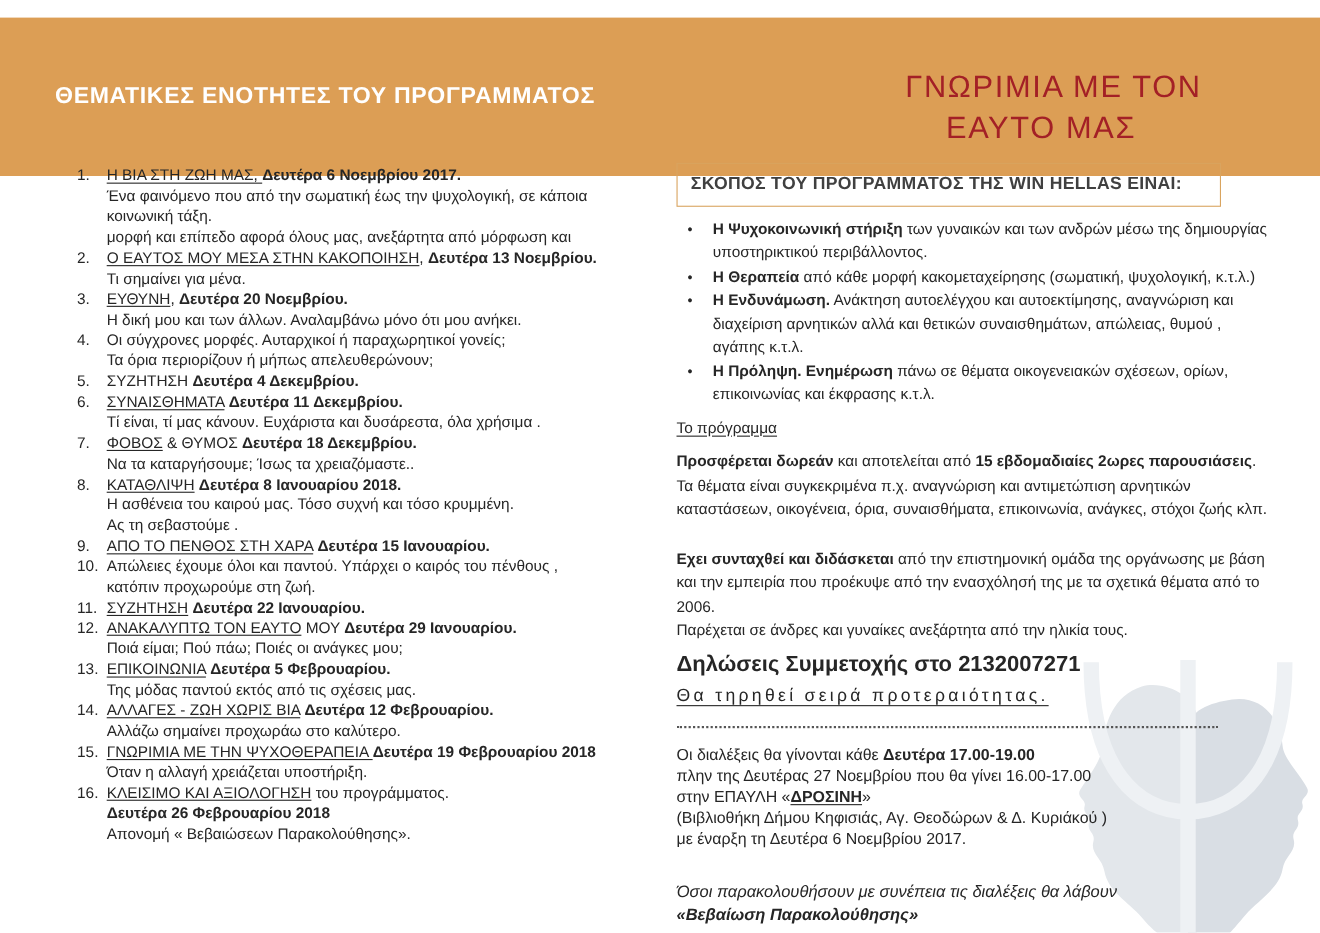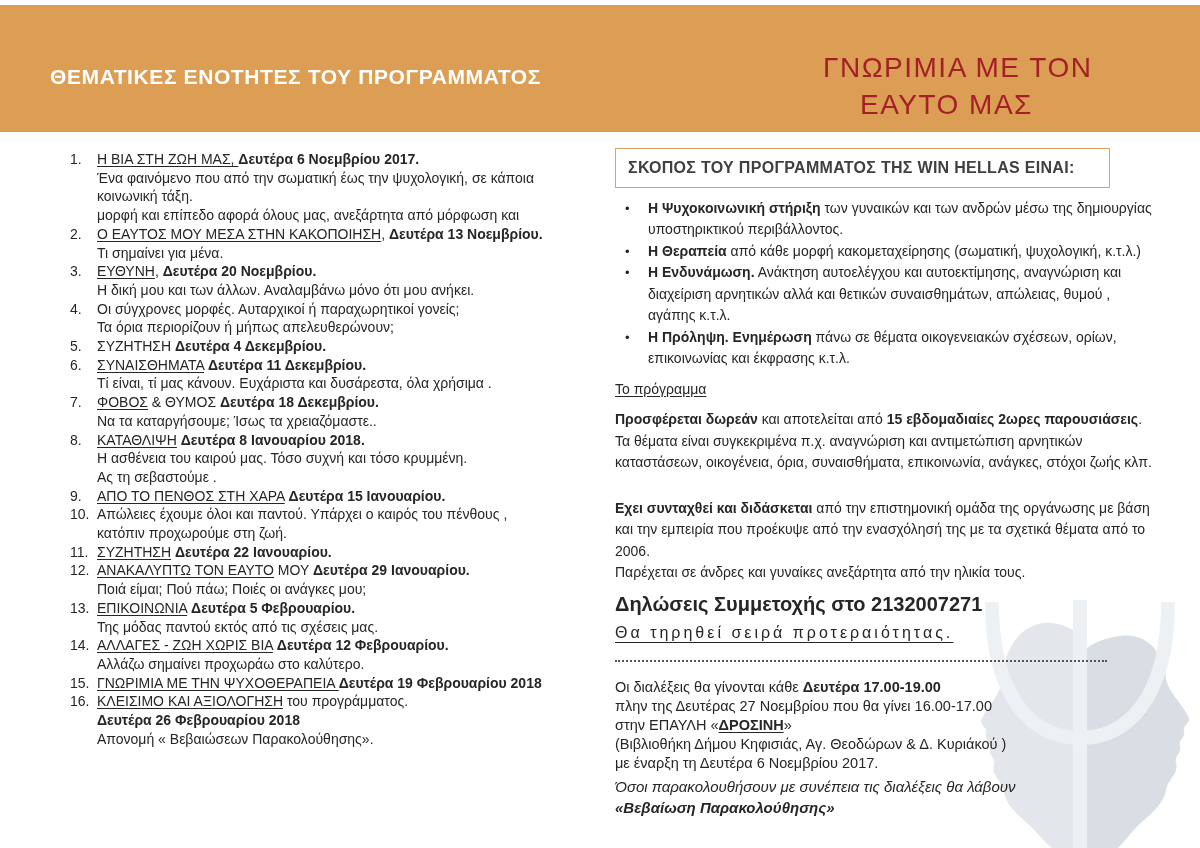--- a/index.html
+++ b/index.html
@@ -6,21 +6,21 @@
   body{
     width:1200px;height:848px;position:relative;overflow:hidden;
     background:#ffffff;color:#262626;
     font-family:"Liberation Sans",sans-serif;
   }
   .b{font-weight:bold}
   .u{text-decoration:underline;text-underline-offset:2px}
   .i{font-style:italic}
 
   
-  .header-band{position:absolute;left:0;top:5px;width:1200px;height:127px;background:#DC9E55}
+  .header-band{position:absolute;left:0;top:16px;width:1200px;height:144px;background:#DC9E55}
   .header-left-title{
     position:absolute;left:50px;top:60px;color:#ffffff;font-weight:bold;
     font-size:21px;letter-spacing:.6px;white-space:nowrap;
   }
   .header-right-title{
     position:absolute;left:823px;top:44px;color:#A32026;
     font-size:28px;line-height:37px;letter-spacing:1.5px;font-weight:400;white-space:nowrap;
   }
   .header-right-title .line2{margin-left:37px}
 
@@ -47,21 +47,21 @@
   .para > div{white-space:nowrap}
   .para2{margin-top:24px}
   .signup-line{margin-top:7px;font-weight:bold;font-size:20px;line-height:26px;white-space:nowrap}
   .priority-line{
     margin-top:5px;font-size:16px;letter-spacing:3px;white-space:nowrap;
     text-decoration:underline;text-underline-offset:4px;
   }
   .dotted-divider{margin-top:17px;width:492px;border-bottom:2px dotted #555}
   .lectures{margin-top:16px;font-size:14.5px;line-height:19px}
   .lectures > div{white-space:nowrap}
-  .certificate{margin-top:4px;font-size:15px;line-height:20.5px}
+  .certificate{margin-top:28px;font-size:15px;line-height:20.5px}
   .certificate > div{white-space:nowrap}
 
   
   .watermark{position:absolute;right:0;bottom:0;width:240px;height:252px;z-index:0}
 </style>
 </head>
 <body>
 
 <div class="header-band">
   <div class="header-left-title">ΘΕΜΑΤΙΚΕΣ ΕΝΟΤΗΤΕΣ ΤΟΥ ΠΡΟΓΡΑΜΜΑΤΟΣ</div>
@@ -179,20 +179,21 @@
         <div class="topic-num">14.</div>
         <div class="topic-body">
           <div><span class="u">ΑΛΛΑΓΕΣ - ΖΩΗ ΧΩΡΙΣ ΒΙΑ</span><span>  </span><span class="b">Δευτέρα 12 Φεβρουαρίου.</span></div>
           <div><span>Αλλάζω σημαίνει προχωράω στο καλύτερο.</span></div>
         </div>
       </div>
       <div class="topic">
         <div class="topic-num">15.</div>
         <div class="topic-body">
           <div><span class="u"> ΓΝΩΡΙΜΙΑ ΜΕ ΤΗΝ ΨΥΧΟΘΕΡΑΠΕΙΑ </span><span class="b">Δευτέρα 19 Φεβρουαρίου 2018</span></div>
+          <div><span>Όταν η αλλαγή χρειάζεται υποστήριξη.</span></div>
         </div>
       </div>
       <div class="topic">
         <div class="topic-num">16.</div>
         <div class="topic-body">
           <div><span class="u">ΚΛΕΙΣΙΜΟ ΚΑΙ ΑΞΙΟΛΟΓΗΣΗ</span><span> του προγράμματος.</span></div>
           <div><span class="b">Δευτέρα 26 Φεβρουαρίου 2018</span></div>
           <div><span>Απονομή « Βεβαιώσεων Παρακολούθησης».</span></div>
         </div>
       </div>

